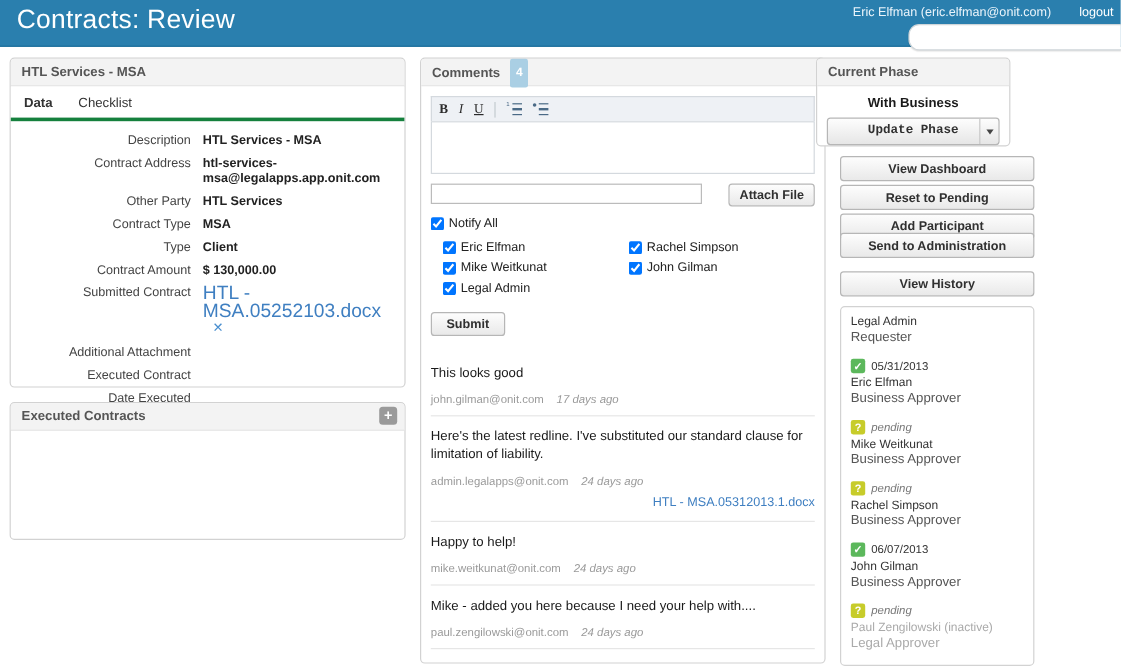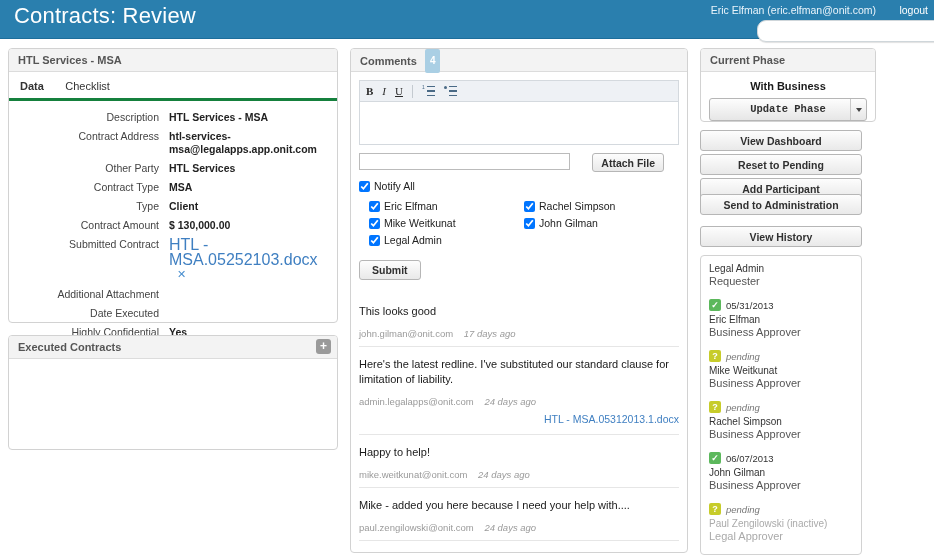--- a/index.html
+++ b/index.html
@@ -121,21 +121,21 @@
   .tb-list i:nth-child(2){ top: 4.5px; }
   .tb-list i:nth-child(3){ top: 9px; }
   .tb-list b {
     position: absolute; left: 0; font-size: 5px; color: #4a6a86; line-height: 3px; font-weight: normal;
   }
   .tb-list.ul b { width: 3px; height: 3px; border-radius: 50%; background: #4a6a86; left:0; }
   .editor-body {
     height: 34px; border: 1px solid #d4d9de; background: #fff; outline: none;
     font-size: 11px; padding: 4px 6px;
   }
-  .attach-row { margin: 6px 23px 0 8px; display: flex; gap: 22px; }
+  .attach-row { margin: 6px 8px 0 8px; display: flex; gap: 22px; }
   .attach-input {
     flex: 1; height: 17px; border: 1px solid #bbbbbb; background: #fff;
     font-size: 10.5px; padding: 0 4px; box-sizing: border-box; outline: none;
     font-family: "Liberation Sans", sans-serif;
   }
   .btn {
     background: linear-gradient(to bottom, #fdfdfd, #e9e9e9);
     border: 1px solid #b6b6b6; border-radius: 3px;
     font-size: 10.5px; font-weight: bold; color: #303030;
     cursor: pointer; font-family: "Liberation Sans", sans-serif;
@@ -152,21 +152,21 @@
     border-bottom: 1px solid #e6e6e6;
     padding: 0 0 7px 0; margin-bottom: 10px;
   }
   .comment-text { font-size: 11px; color: #1a1a1a; line-height: 15px; }
   .comment-meta { margin-top: 9px; font-size: 9.5px; color: #9a9a9a; }
   .comment-meta .ago { font-style: italic; margin-left: 8px; }
   .comment-attach { text-align: right; margin-top: 2px; }
   .comment-attach a { color: #3f7fc1; text-decoration: none; font-size: 10.5px; }
 
   
-  #phase-panel { left: 700px; top: 48px; width: 176px; height: 74px; }
+  #phase-panel { left: 680px; top: 48px; width: 162px; height: 74px; }
   .phase-name {
     text-align: center; font-size: 11px; font-weight: bold; color: #1a1a1a;
     padding: 8px 0 6px 0;
   }
   .split-btn {
     margin: 0 8px; height: 21px; position: relative;
     background: linear-gradient(to bottom, #fdfdfd, #e6e6e6);
     border: 1px solid #b6b6b6; border-radius: 3px; cursor: pointer;
   }
   .split-btn span {
@@ -256,20 +256,24 @@
       <div class="frow">
         <div class="flabel">Submitted Contract</div>
         <div>
           <a class="doclink" href="#">HTL - MSA.05252103.docx</a>
           <span class="xicon">✕</span>
         </div>
       </div>
 
       <div class="frow">
         <div class="flabel">Additional Attachment</div>
+        <div class="fval"></div>
+      </div>
+      <div class="frow">
+        <div class="flabel">Executed Contract</div>
         <div class="fval"></div>
       </div>
       <div class="frow">
         <div class="flabel">Date Executed</div>
         <div class="fval"></div>
       </div>
       <div class="frow">
         <div class="flabel">Highly Confidential</div>
         <div class="fval">Yes</div>
       </div>

